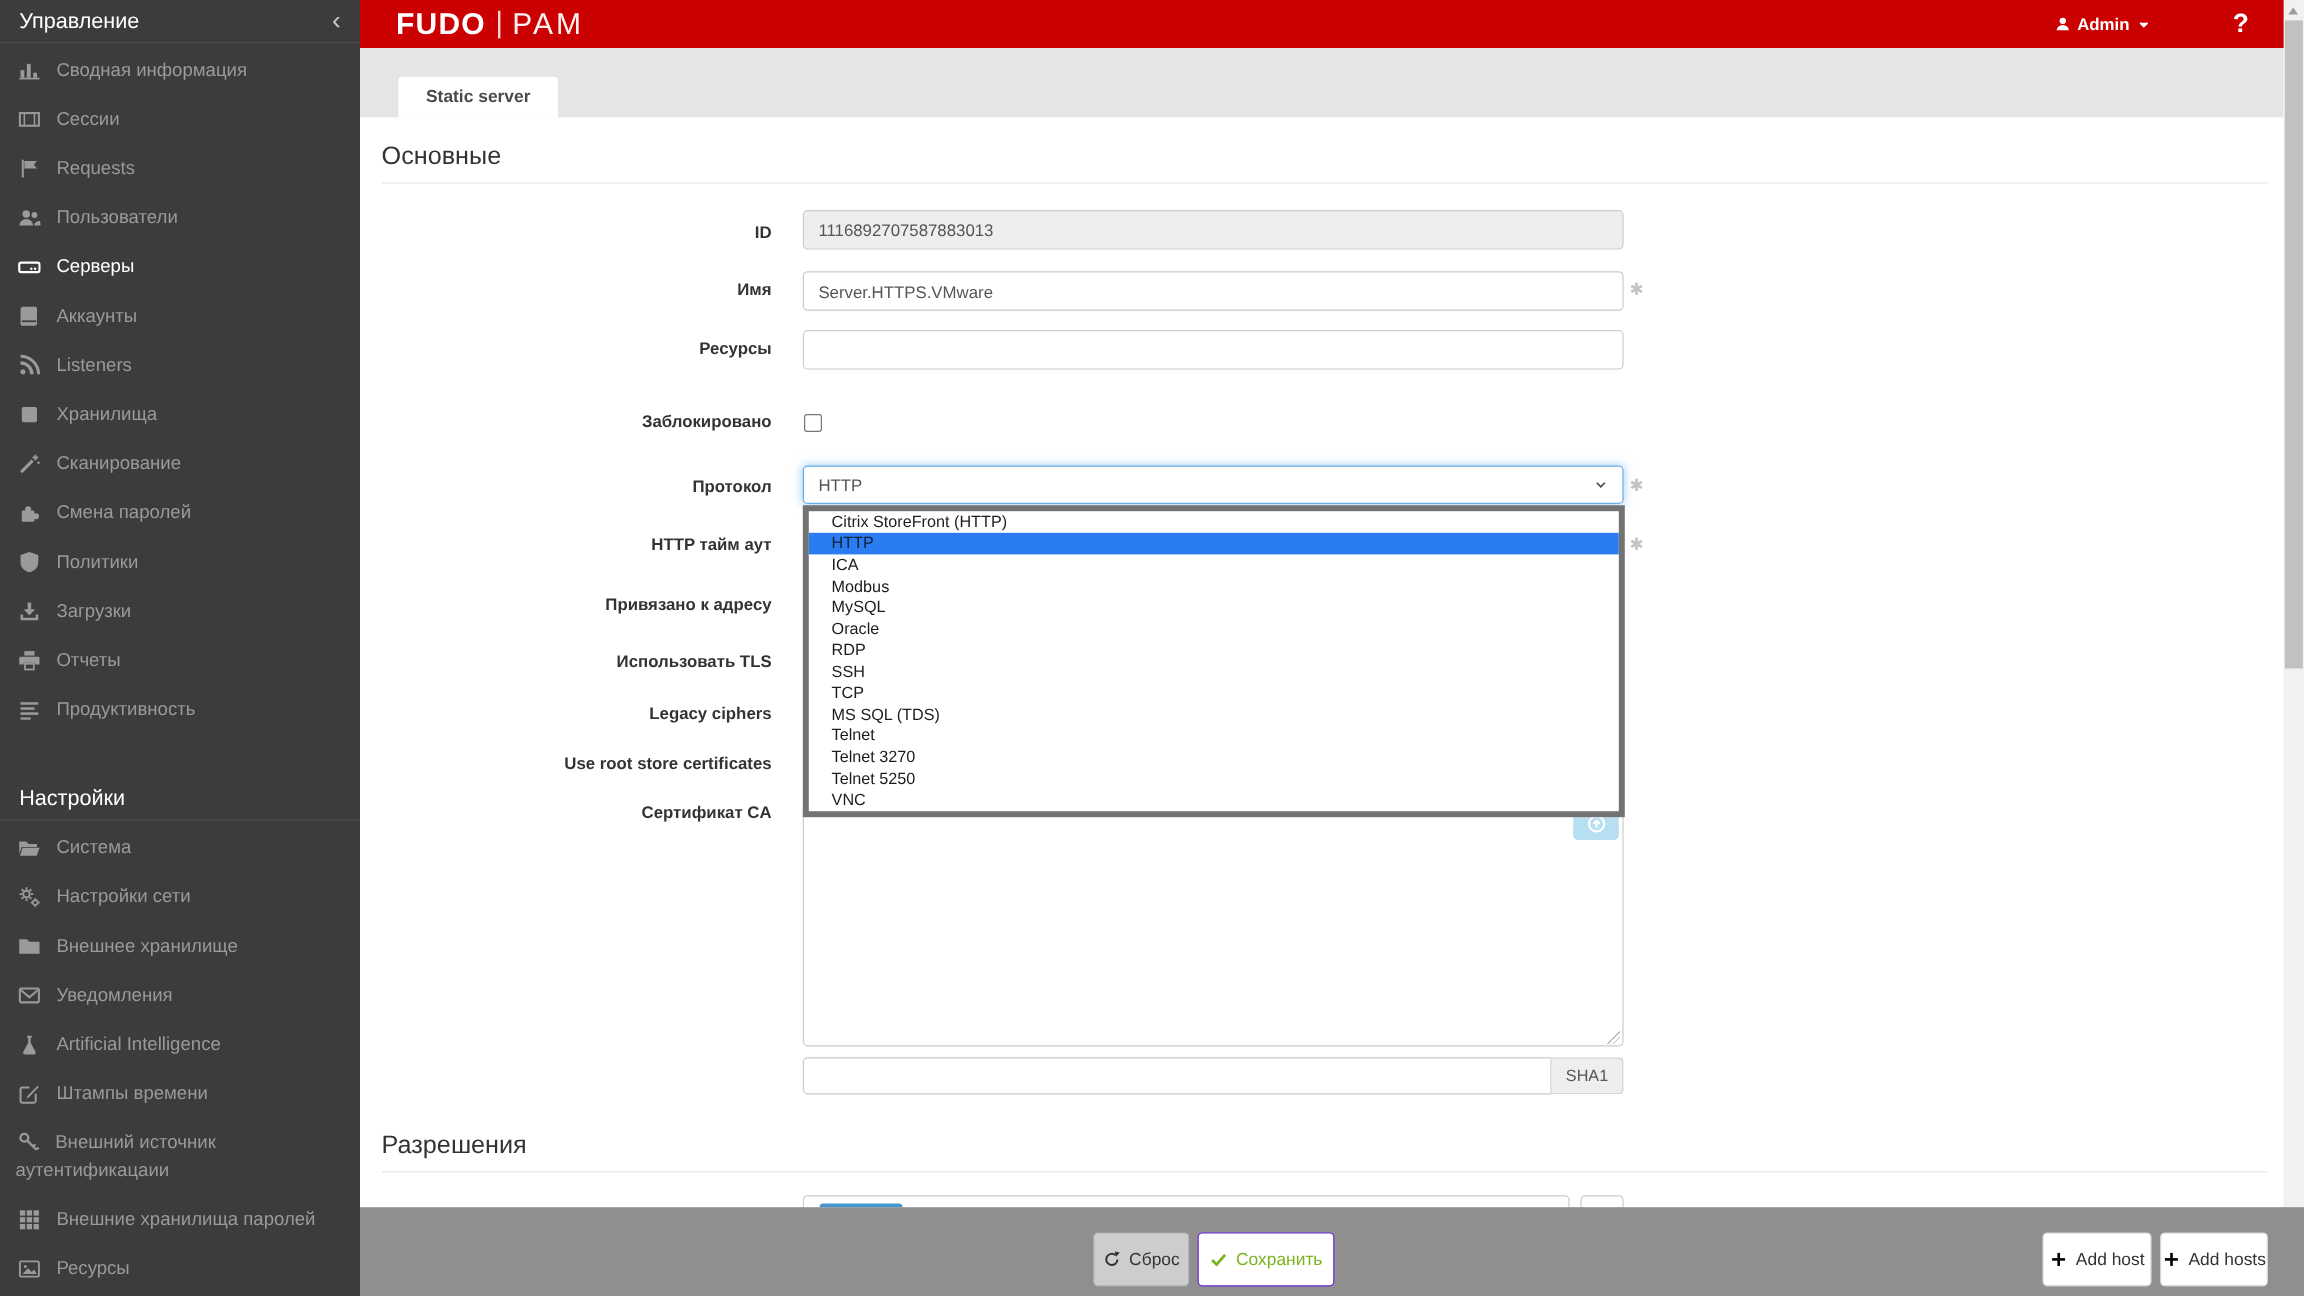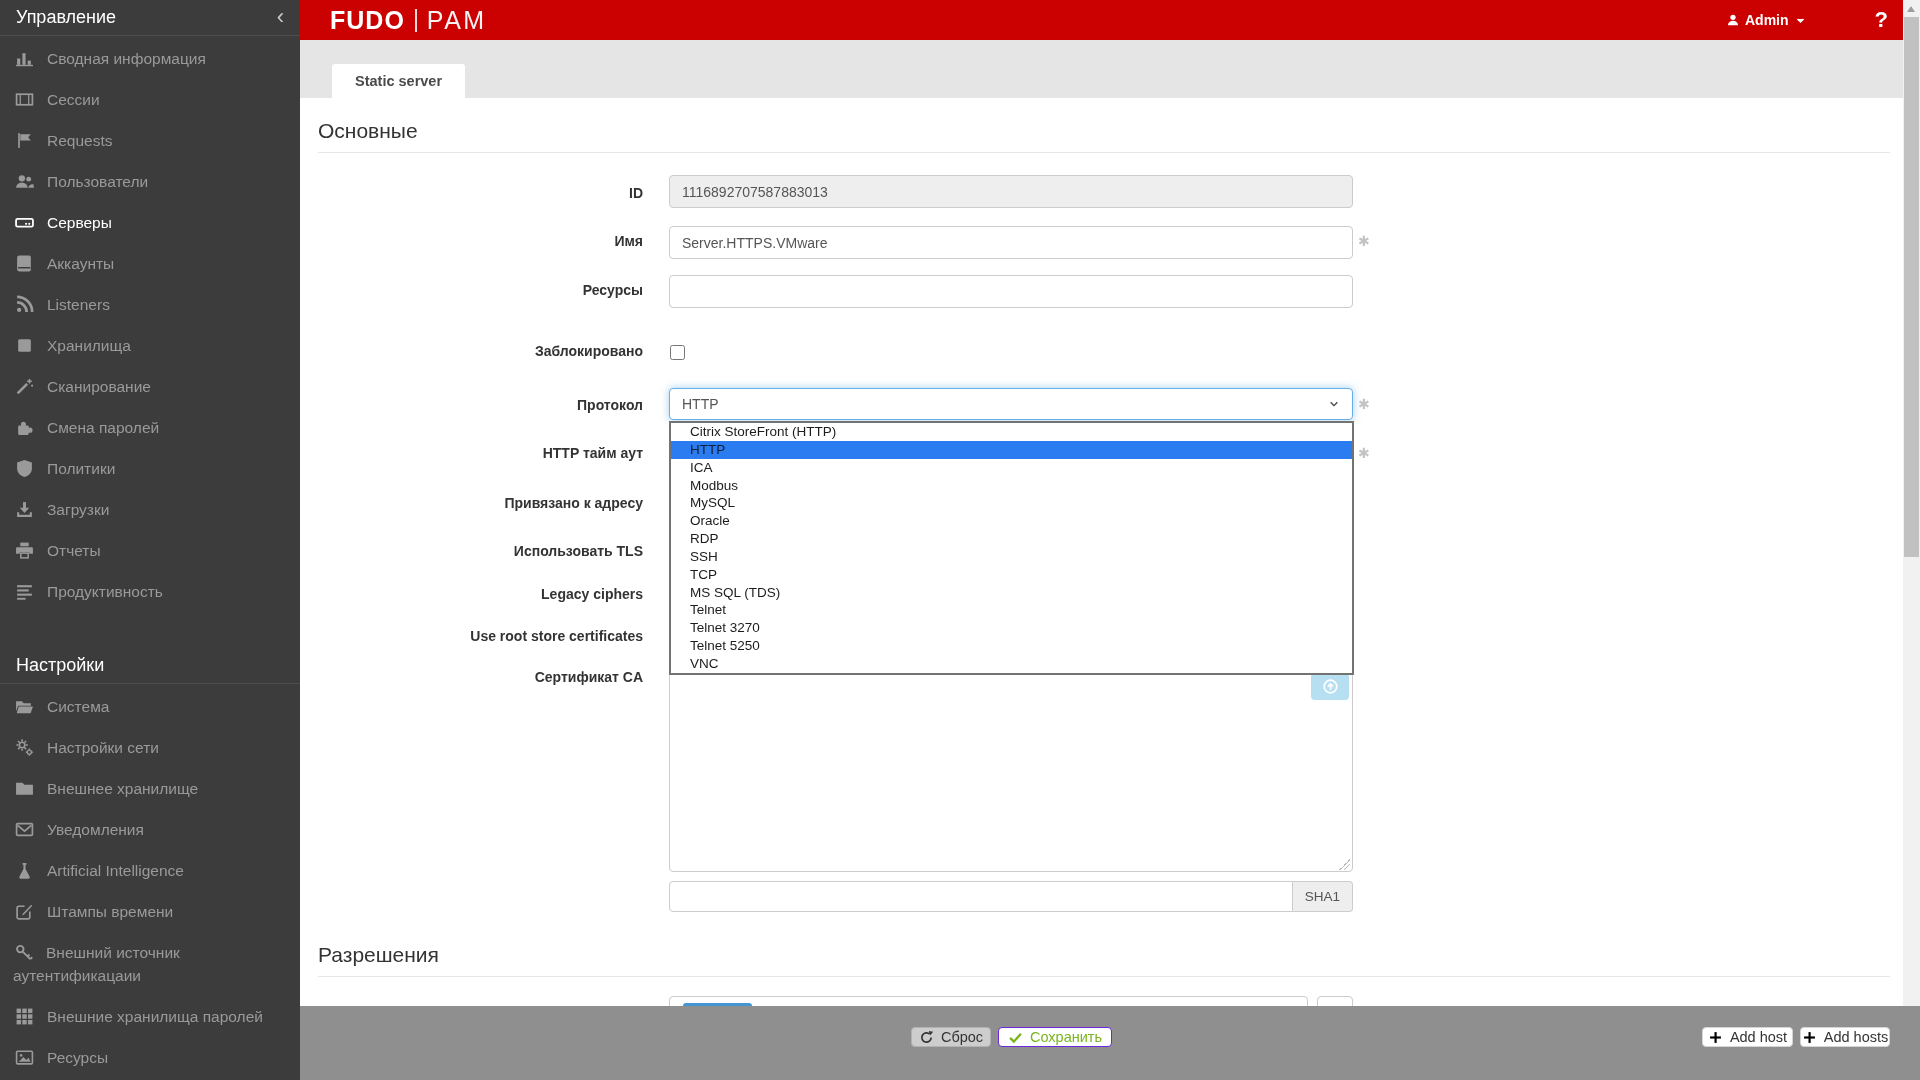--- a/index.html
+++ b/index.html
@@ -27,21 +27,21 @@
                           margin-right:12px; margin-left:2px; }
 
   
   .topbar { position:absolute; left:300px; top:0; width:1638px; height:40px;
             background:#cb0000; display:flex; align-items:center; z-index:4; }
   .logo { display:flex; align-items:center; margin-left:30px; }
   .logo-primary { color:#fff; font-weight:bold; font-size:25px; letter-spacing:1px; }
   .logo-sep { width:2px; height:23px; background:rgba(255,255,255,.85); margin:0 10px; }
   .logo-secondary { color:rgba(255,255,255,.95); font-weight:300; font-size:25px;
                     letter-spacing:2.5px; }
-  .topbar-right { margin-left:auto; display:flex; align-items:center; margin-right:50px; }
+  .topbar-right { margin-left:auto; display:flex; align-items:center; margin-right:64px; }
   .user-menu { display:flex; align-items:center; color:#fff; font-size:14px;
                font-weight:bold; cursor:pointer; }
   .user-menu svg { width:14px; height:14px; margin-right:5px; fill:#fff; }
   .user-menu .chev { width:11px; height:11px; margin-left:6px; stroke:#fff; }
   .help-btn { color:#fff; font-size:22px; font-weight:bold; margin-left:64px;
               cursor:pointer; }
 
   
   .tabstrip { position:absolute; left:300px; top:40px; width:1603px; height:58px;
               background:#e5e5e5; z-index:3; }
@@ -64,21 +64,21 @@
   .finput[readonly] { background:#eee; }
   .req { position:absolute; left:1058px; color:#c3c3c3; font-size:14px; }
   .fcheck { position:absolute; left:370px; width:15px; height:15px; }
   .fselect { position:absolute; left:369px; top:290px; width:684px; height:32px;
              background:#fff; border:1px solid #66afe9; border-radius:4px;
              box-shadow:0 0 8px rgba(102,175,233,.6); display:flex;
              align-items:center; padding:0 12px; font-size:14px; color:#555;
              cursor:pointer; }
   .fselect .chev { margin-left:auto; width:12px; height:12px; stroke:#444; }
   .ddl { position:absolute; left:369px; top:323px; width:685px; background:#fff;
-         border:2px solid #737373; z-index:20; }
+         border:5px solid #737373; z-index:20; }
   .ddl-opt { height:17.85px; line-height:17.85px; font-size:13.5px; color:#1c1c1c;
              padding-left:19px; white-space:nowrap; cursor:pointer; }
   .ddl-opt.sel { background:#2b7cf0; color:#0d2137; }
   .ftextarea { position:absolute; left:369px; top:574px; width:684px; height:200px;
                border:1px solid #ccc; border-radius:4px; resize:none; padding:8px 12px;
                font-size:14px; font-family:"Liberation Sans", sans-serif; }
   .grip { position:absolute; left:1039px; top:761px; width:11px; height:11px;
           background:
             linear-gradient(135deg, transparent 50%, #bbb 50%, #bbb 56%, transparent 56%,
             transparent 70%, #bbb 70%, #bbb 76%, transparent 76%); cursor:nwse-resize; }
@@ -105,21 +105,21 @@
                background:#f1f1f1; z-index:8; }
   .sb-arrow { position:absolute; top:6px; left:4px; width:0; height:0;
               border-left:4.5px solid transparent; border-right:4.5px solid transparent;
               border-bottom:6px solid #9d9d9d; }
   .sb-thumb { position:absolute; top:17px; left:1px; width:15px; height:540px;
               background:#c1c1c1; cursor:grab; }
 
   
   .footerbar { position:absolute; left:300px; top:1006px; width:1620px; height:74px;
                background:#8f8f8f; z-index:30; }
-  .fbtn { position:absolute; top:21px; height:20px; border-radius:4px;
+  .fbtn { position:absolute; top:21px; height:45px; border-radius:4px;
           display:flex; align-items:center; justify-content:center; gap:7px;
           font-size:14.5px; font-family:"Liberation Sans", sans-serif; cursor:pointer; }
   .fbtn svg { width:15px; height:15px; }
   .btn-reset { left:611px; width:80px; background:#cdcdcd; border:1px solid #b2b2b2;
                color:#333; }
   .btn-save { left:698px; width:114px; background:#fff; border:1px solid #6d28d9;
               color:#79b41e; }
   .btn-save svg { stroke:#79b41e; }
   .btn-addhost { left:1402px; width:91px; background:#fff; border:1px solid #d5d5d5;
                  color:#333; }

